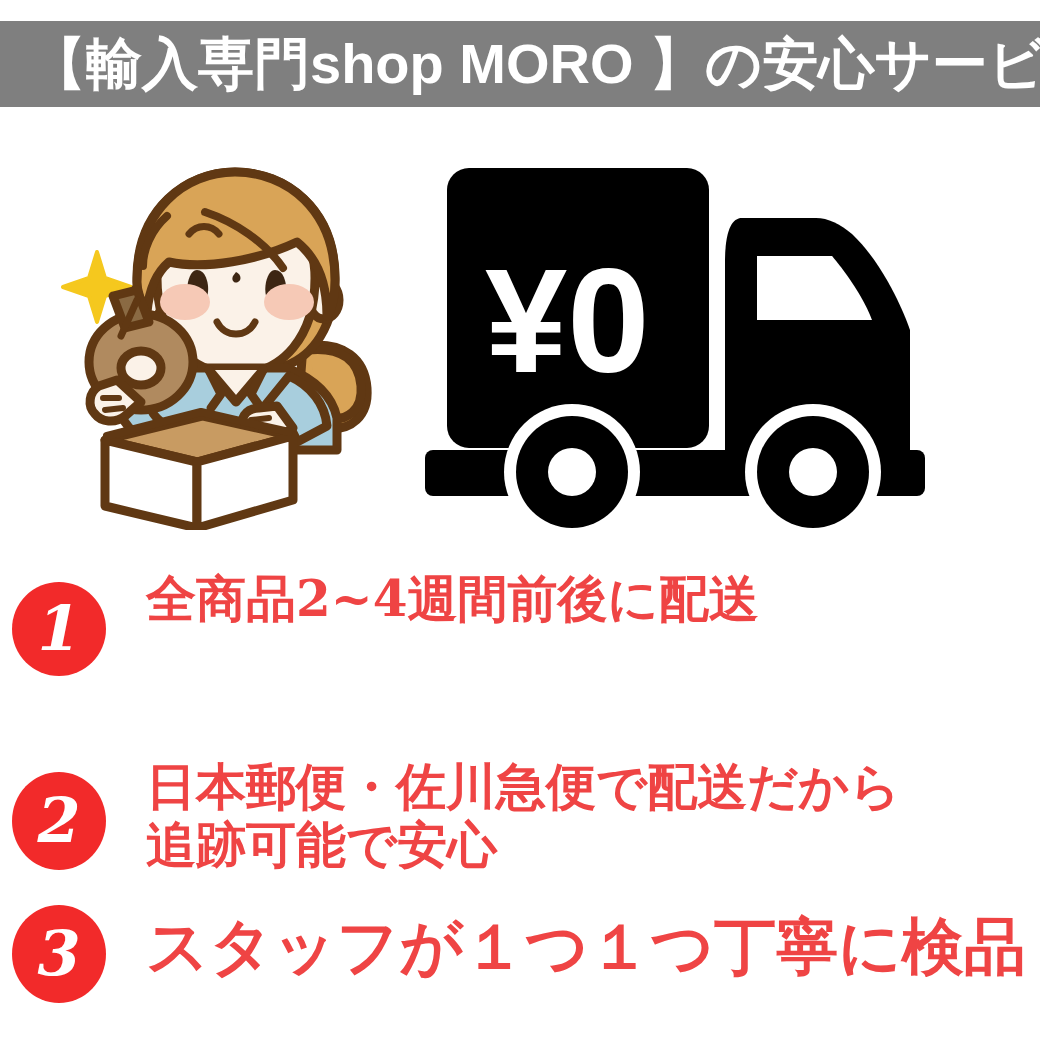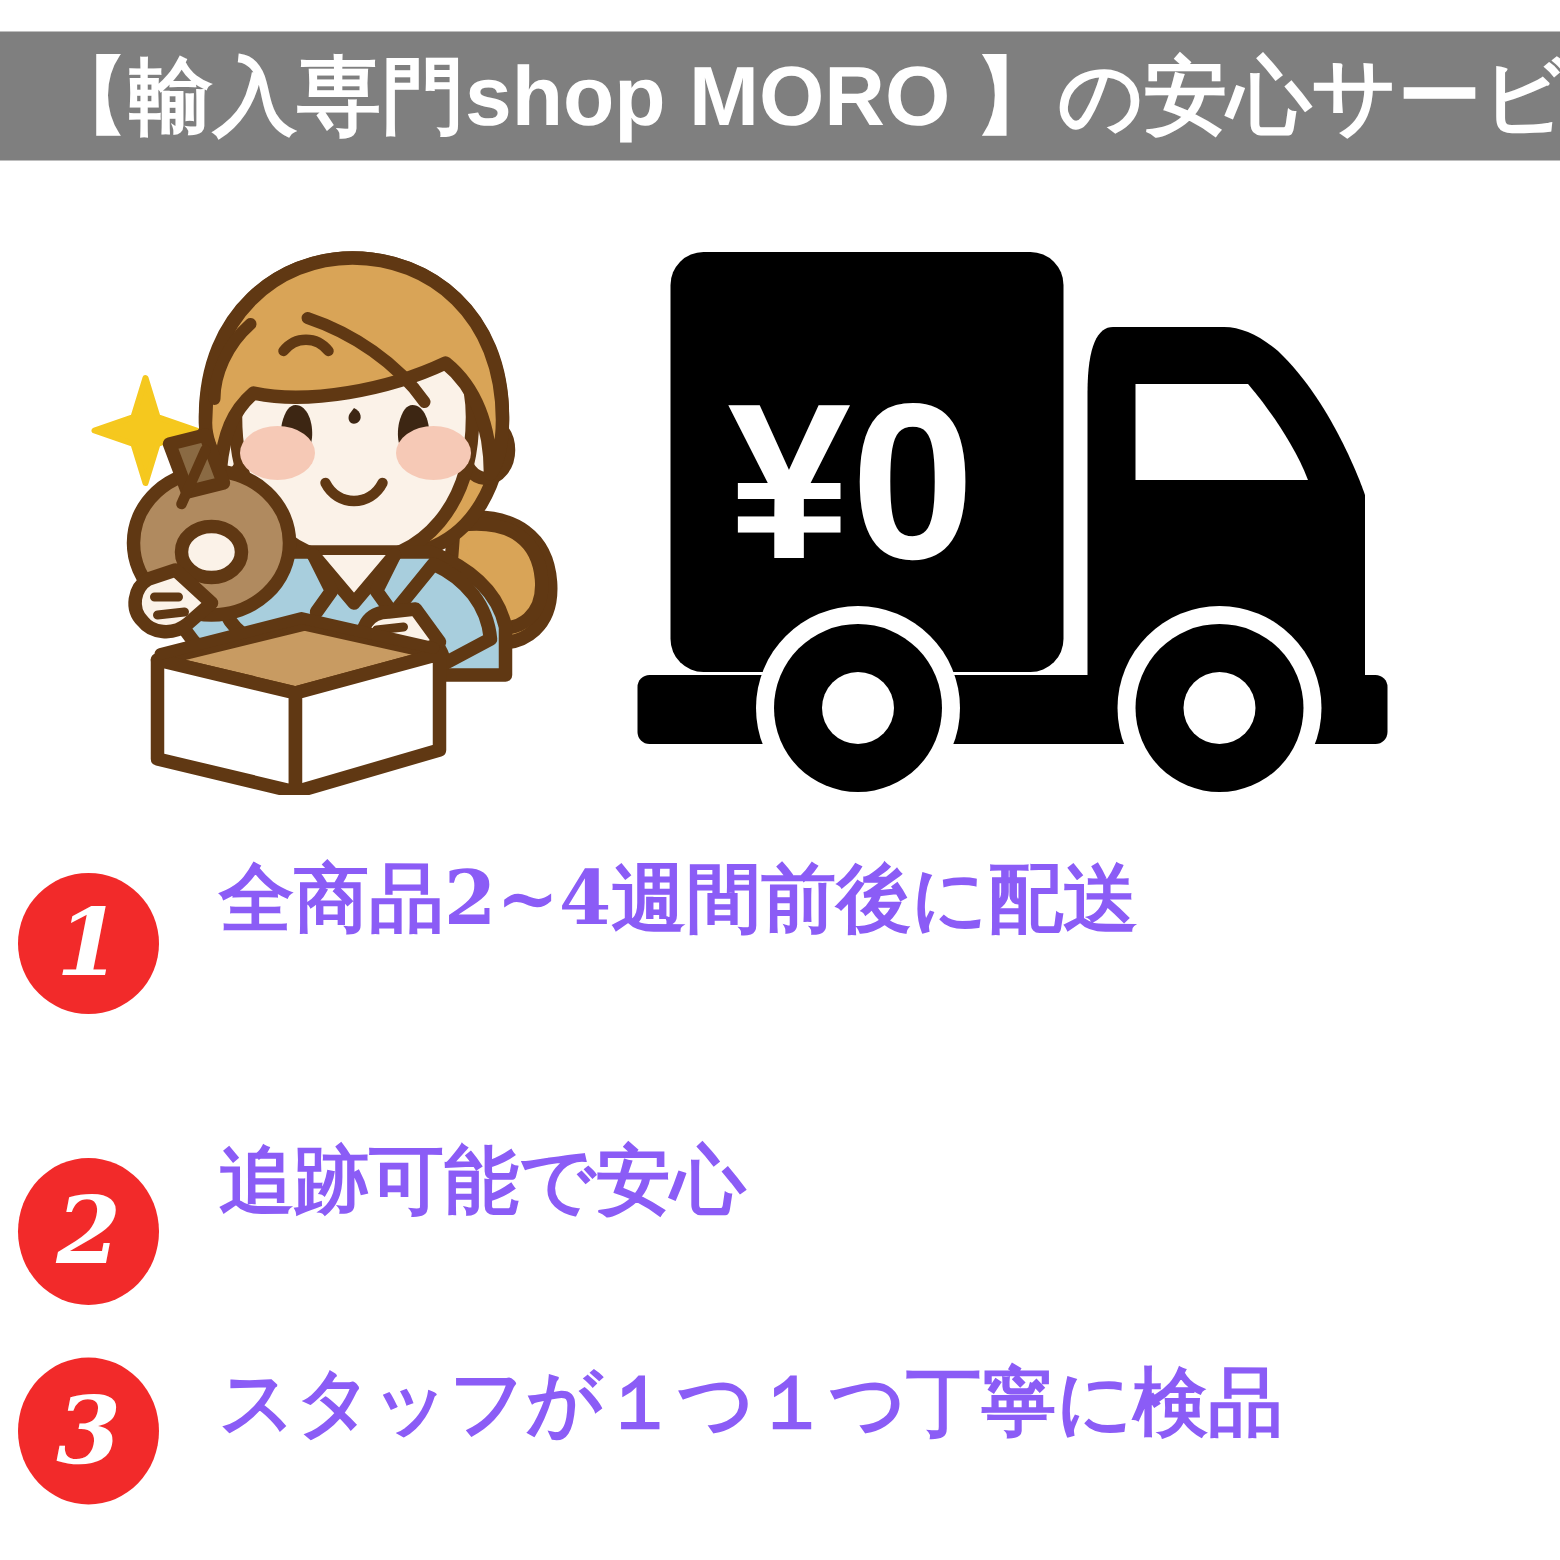--- a/index.html
+++ b/index.html
@@ -91,21 +91,21 @@
     justify-content: center;
     font-family: "DejaVu Serif", serif;
     font-weight: bold;
     font-style: italic;
     line-height: 1;
     user-select: none;
   }
   .feature-text {
     position: absolute;
     left: 146px;
-    color: #8b5cf6;
+    color: #ef4444;
     font-family: "DejaVu Serif", "Liberation Serif", serif;
     font-weight: bold;
     line-height: 1.16;
     white-space: nowrap;
   }
   .feature-text .line {
     display: block;
   }
   .feature-text .line.indent {
     padding-left: 28px;
@@ -123,21 +123,21 @@
   #feature-row-2 .feature-badge {
     top: 10px; width: 94px; height: 98px; font-size: 62px;
   }
   #feature-row-2 .feature-text { top: -4px; font-size: 50px; }
 
   
   #feature-row-3 { top: 365px; }
   #feature-row-3 .feature-badge {
     top: 0px; width: 94px; height: 98px; font-size: 62px;
   }
-  #feature-row-3 .feature-text { top: 6px; font-size: 50px; font-family: Liberation Mono, monospace; }
+  #feature-row-3 .feature-text { top: 6px; font-size: 62px; }
 </style>
 </head>
 <body>
 
 <div id="page">
 
   <div class="header-bar">
     <div class="header-title">【輸入専門shop MORO 】の安心サービス</div>
   </div>
 
@@ -245,20 +245,21 @@
     <div class="feature-row" id="feature-row-1">
       <div class="feature-badge">1</div>
       <div class="feature-text">
         <span class="line">全商品2~4週間前後に配送</span>
       </div>
     </div>
 
     <div class="feature-row" id="feature-row-2">
       <div class="feature-badge">2</div>
       <div class="feature-text">
+        <span class="line">日本郵便・佐川急便で配送だから</span>
         <span class="line">追跡可能で安心</span>
       </div>
     </div>
 
     <div class="feature-row" id="feature-row-3">
       <div class="feature-badge">3</div>
       <div class="feature-text">
         <span class="line">スタッフが１つ１つ丁寧に検品</span>
       </div>
     </div>

